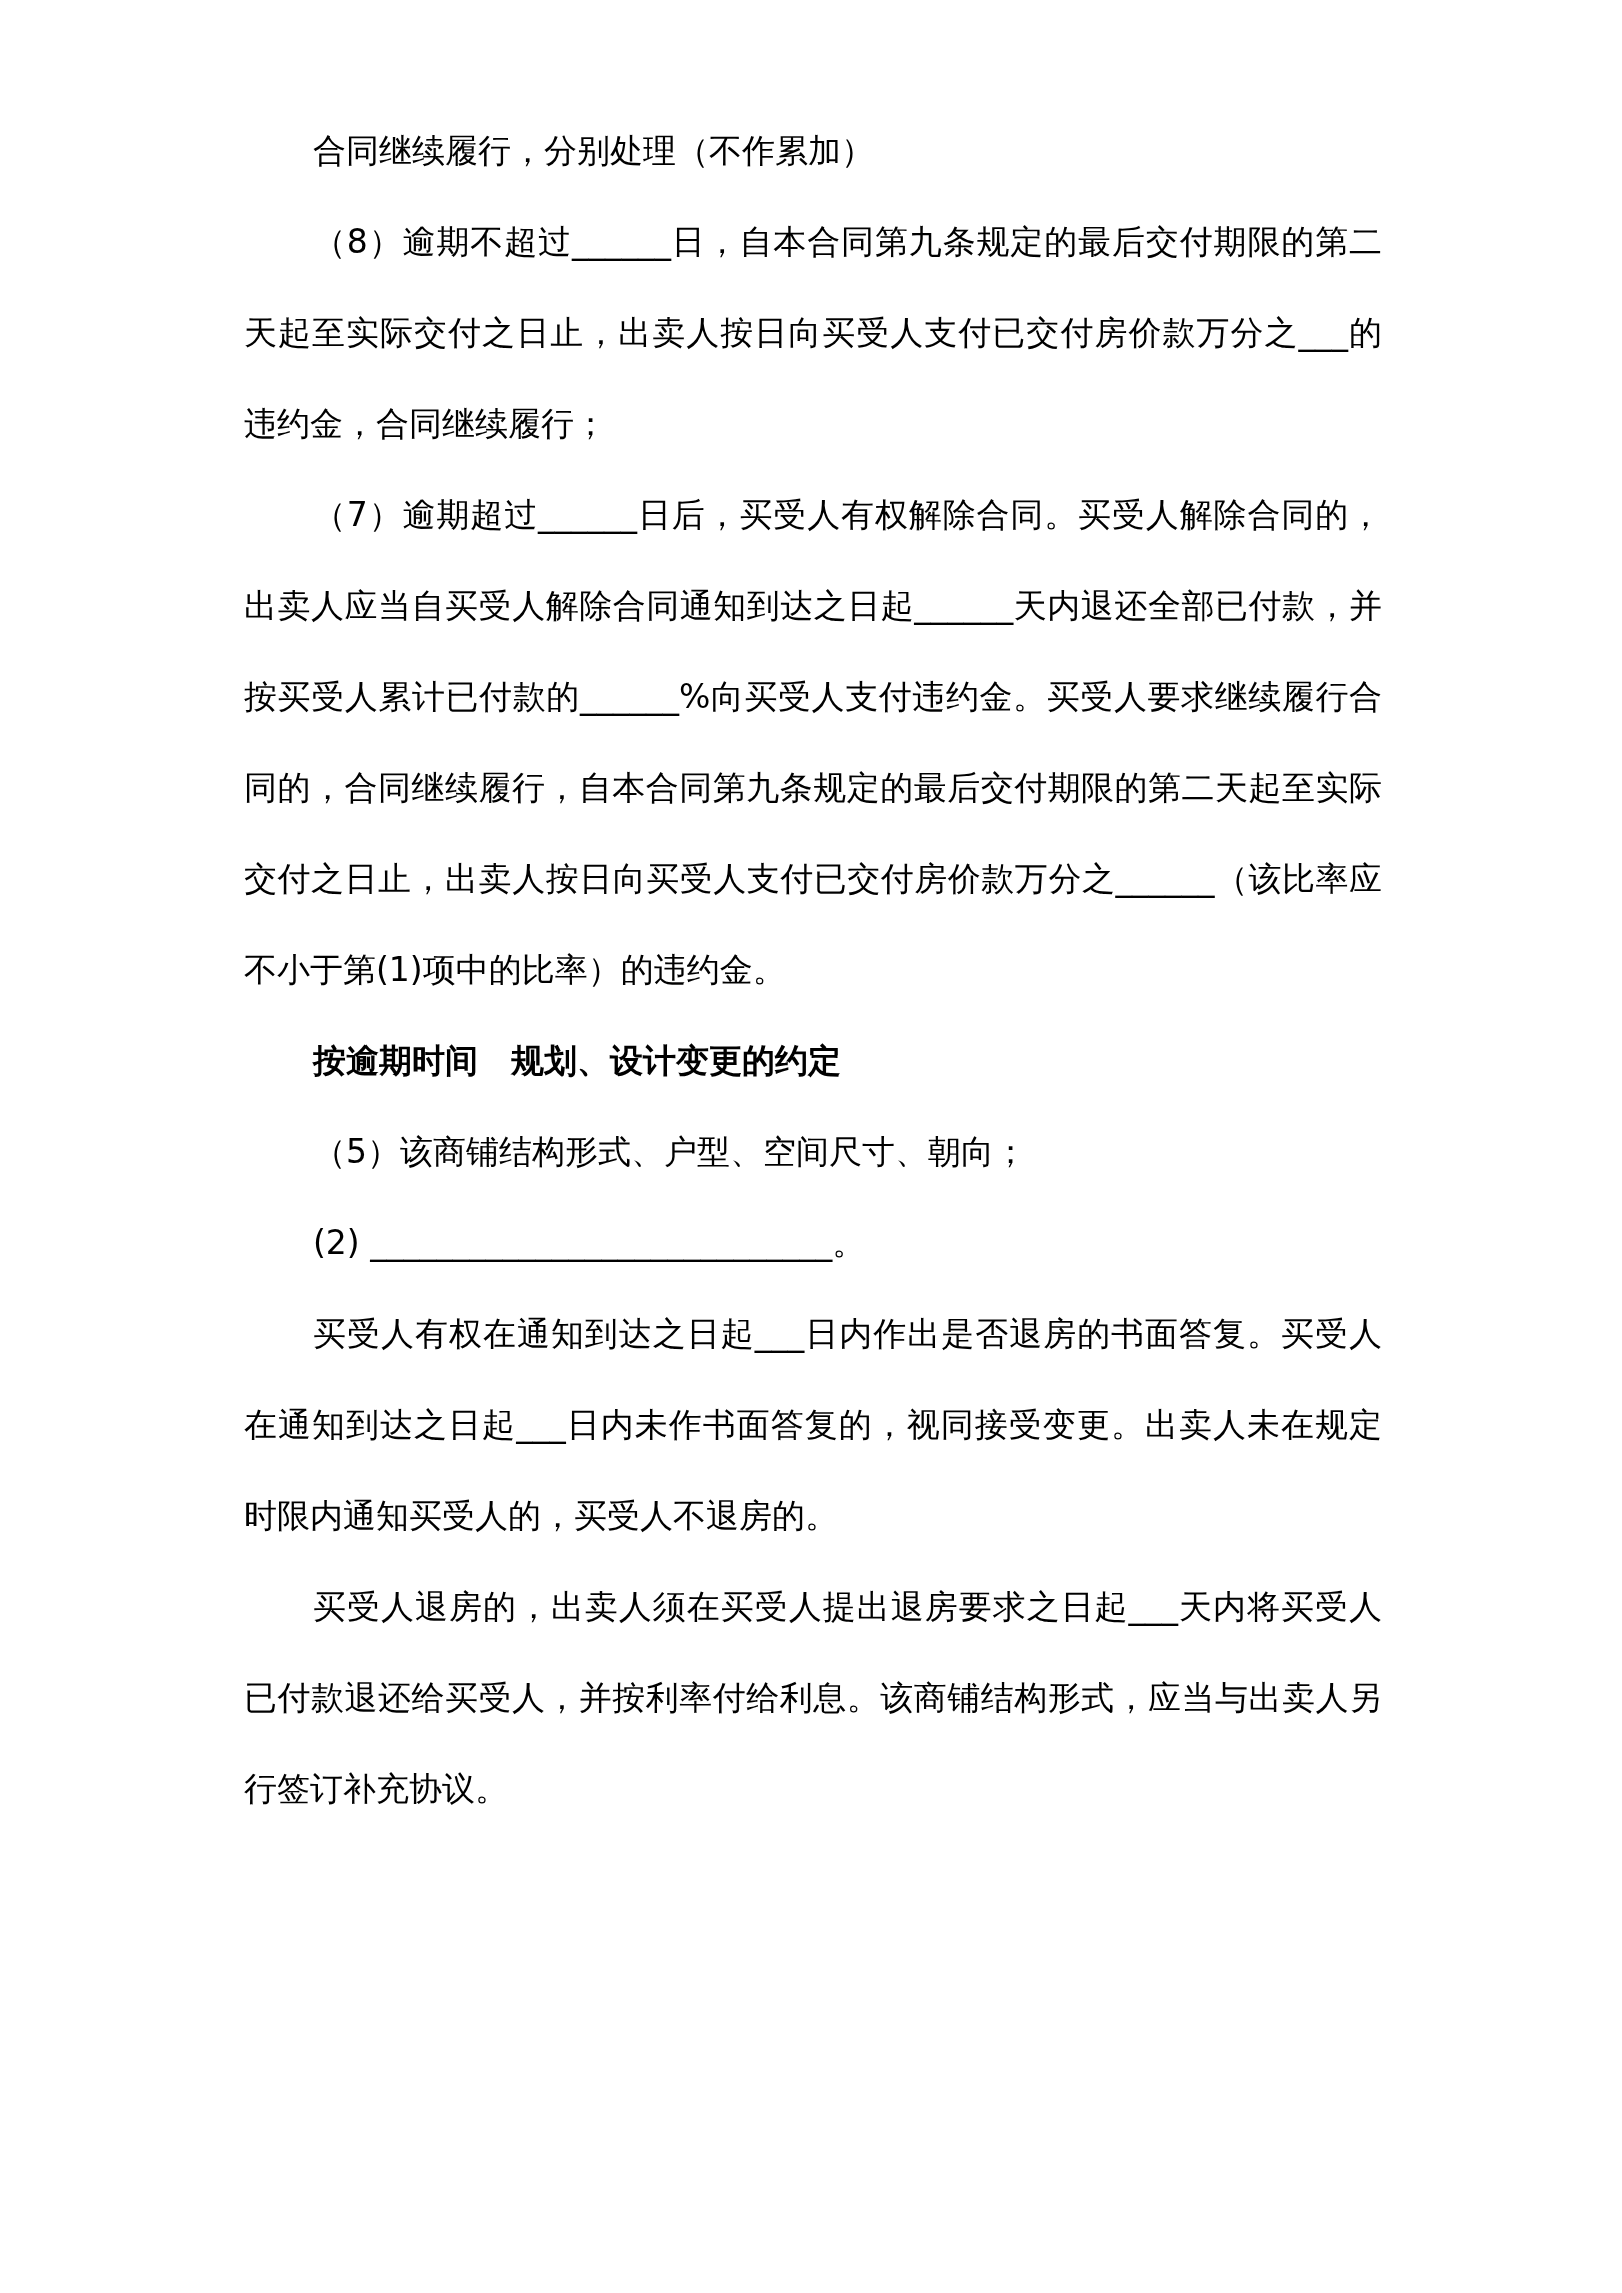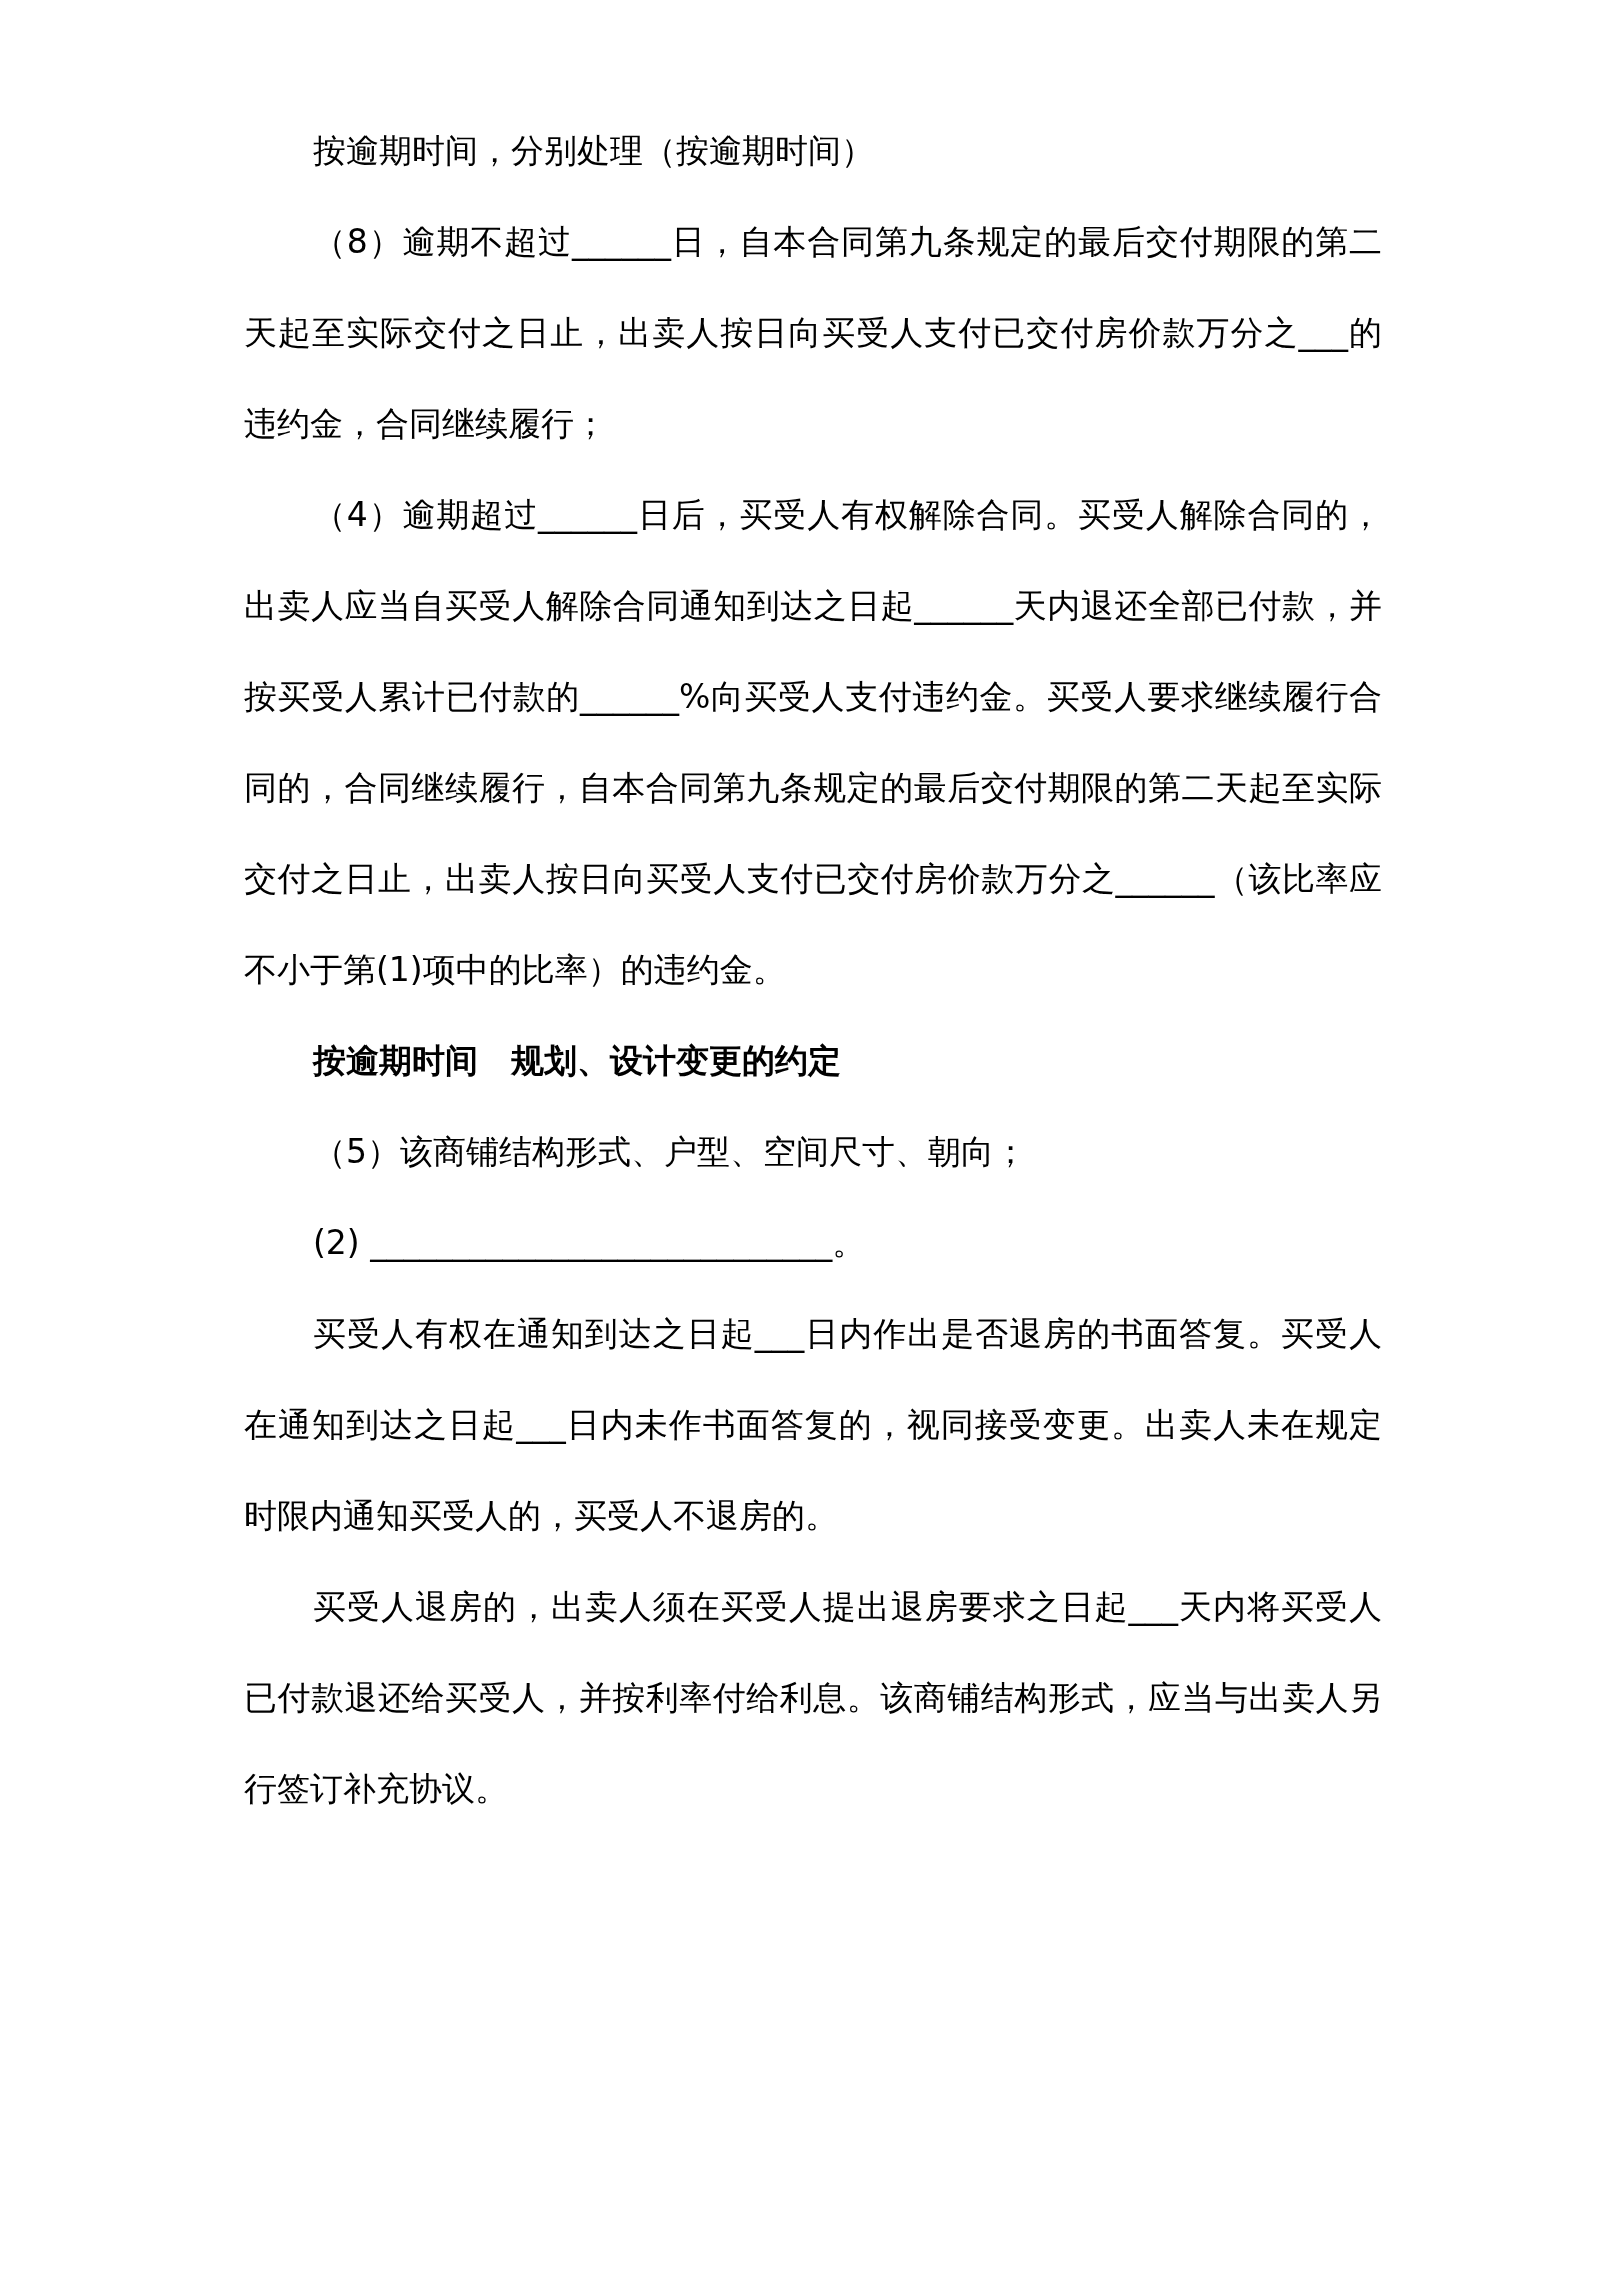--- a/index.html
+++ b/index.html
@@ -34,23 +34,23 @@
   }
   .heading {
     font-weight: 700;
   }
 </style>
 </head>
 <body>
 
 <div class="page">
   <div class="content">
-    <p class="para">按逾期时间，分别处理（按逾期时间）</p>
+    <p class="para">合同继续履行，分别处理（不作累加）</p>
     <p class="para">（8）逾期不超过______日，自本合同第九条规定的最后交付期限的第二天起至实际交付之日止，出卖人按日向买受人支付已交付房价款万分之___的违约金，合同继续履行；</p>
-    <p class="para">（4）逾期超过______日后，买受人有权解除合同。买受人解除合同的，出卖人应当自买受人解除合同通知到达之日起______天内退还全部已付款，并按买受人累计已付款的______%向买受人支付违约金。买受人要求继续履行合同的，合同继续履行，自本合同第九条规定的最后交付期限的第二天起至实际交付之日止，出卖人按日向买受人支付已交付房价款万分之______（该比率应不小于第(1)项中的比率）的违约金。</p>
+    <p class="para">（7）逾期超过______日后，买受人有权解除合同。买受人解除合同的，出卖人应当自买受人解除合同通知到达之日起______天内退还全部已付款，并按买受人累计已付款的______%向买受人支付违约金。买受人要求继续履行合同的，合同继续履行，自本合同第九条规定的最后交付期限的第二天起至实际交付之日止，出卖人按日向买受人支付已交付房价款万分之______（该比率应不小于第(1)项中的比率）的违约金。</p>
     <p class="para heading">按逾期时间　规划、设计变更的约定</p>
     <p class="para">（5）该商铺结构形式、户型、空间尺寸、朝向；</p>
     <p class="para">(2) ____________________________。</p>
     <p class="para">买受人有权在通知到达之日起___日内作出是否退房的书面答复。买受人在通知到达之日起___日内未作书面答复的，视同接受变更。出卖人未在规定时限内通知买受人的，买受人不退房的。</p>
     <p class="para">买受人退房的，出卖人须在买受人提出退房要求之日起___天内将买受人已付款退还给买受人，并按利率付给利息。该商铺结构形式，应当与出卖人另行签订补充协议。</p>
   </div>
 </div>
 
 
 </body></html>

